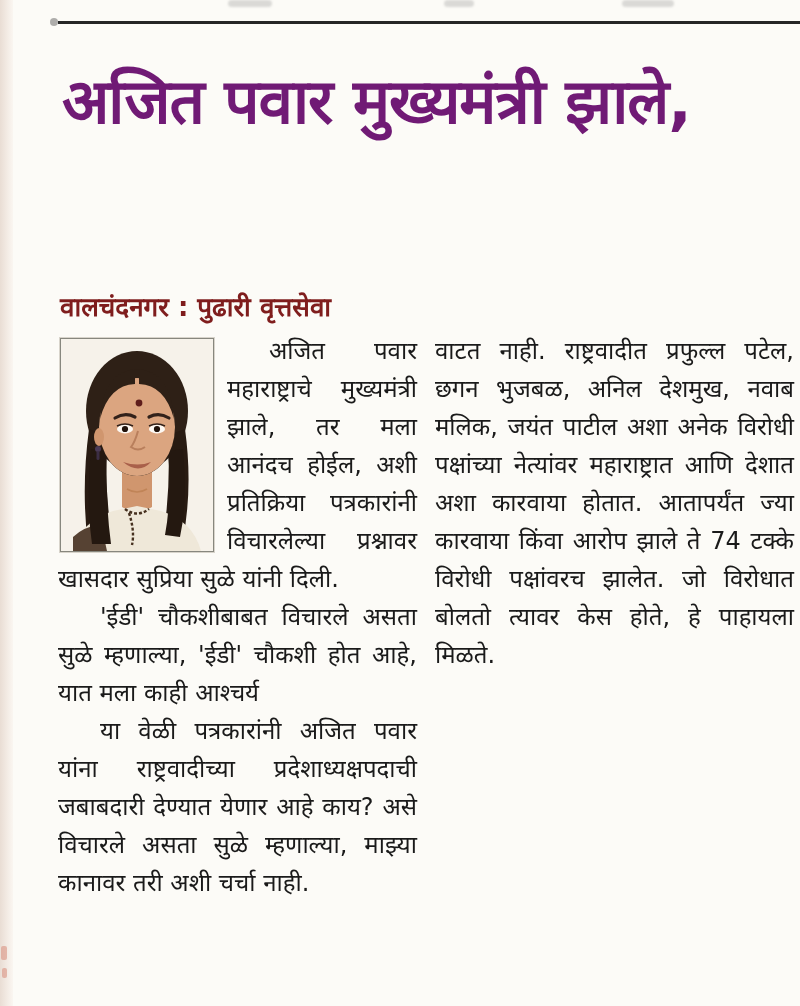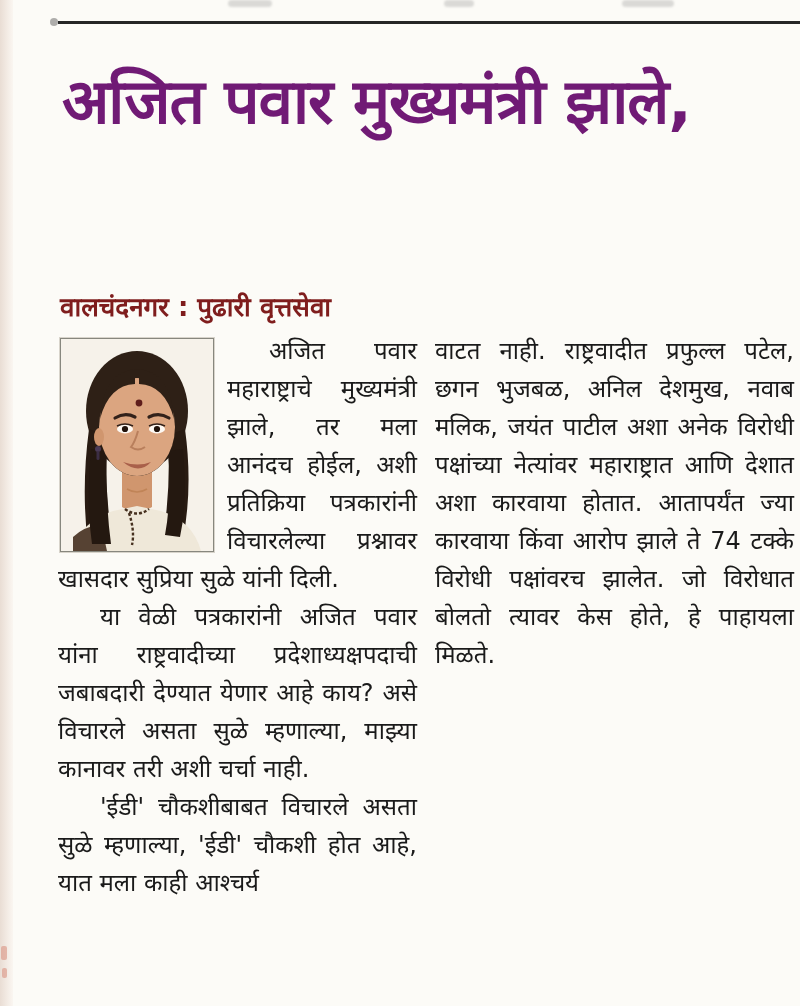--- a/index.html
+++ b/index.html
@@ -115,21 +115,21 @@
           <circle cx="96" cy="90" r="3.1" fill="#20110a"></circle>
           <path d="M56,87 Q64,83 72,87 M88,87 Q96,83 104,87" stroke="#31211a" stroke-width="1.6" fill="none"></path>
         </g>
         <circle cx="78" cy="64" r="3.4" fill="#5e1d1b"></circle>
         <path d="M77,92 Q74,103 70,108 Q77,113 84,108" stroke="#b97f5c" stroke-width="2" fill="none"></path>
         <path d="M62,123 Q77,128 90,123 Q78,136 62,123 Z" fill="#a9604a"></path>
         <path d="M66,150 Q76,156 86,150" stroke="#c08457" stroke-width="1.6" fill="none"></path>
       </svg>
     </div>
     <p class="indent">अजित पवार महाराष्ट्राचे मुख्यमंत्री झाले, तर मला आनंदच होईल, अशी प्रतिक्रिया पत्रकारांनी विचारलेल्या प्रश्नावर खासदार सुप्रिया सुळे यांनी दिली.</p>
+    <p class="indent">'ईडी' चौकशीबाबत विचारले असता सुळे म्हणाल्या, 'ईडी' चौकशी होत आहे, यात मला काही आश्चर्य</p>
     <p class="indent">या वेळी पत्रकारांनी अजित पवार यांना राष्ट्रवादीच्या प्रदेशाध्यक्षपदाची जबाबदारी देण्यात येणार आहे काय? असे विचारले असता सुळे म्हणाल्या, माझ्या कानावर तरी अशी चर्चा नाही.</p>
-    <p class="indent">'ईडी' चौकशीबाबत विचारले असता सुळे म्हणाल्या, 'ईडी' चौकशी होत आहे, यात मला काही आश्चर्य</p>
   </div>
 
   <div class="col">
     <p>वाटत नाही. राष्ट्रवादीत प्रफुल्ल पटेल, छगन भुजबळ, अनिल देशमुख, नवाब मलिक, जयंत पाटील अशा अनेक विरोधी पक्षांच्या नेत्यांवर महाराष्ट्रात आणि देशात अशा कारवाया होतात. आतापर्यंत ज्या कारवाया किंवा आरोप झाले ते 74 टक्के विरोधी पक्षांवरच झालेत. जो विरोधात बोलतो त्यावर केस होते, हे पाहायला मिळते.</p>
   </div>
 
 </div>
 
 </body></html>

